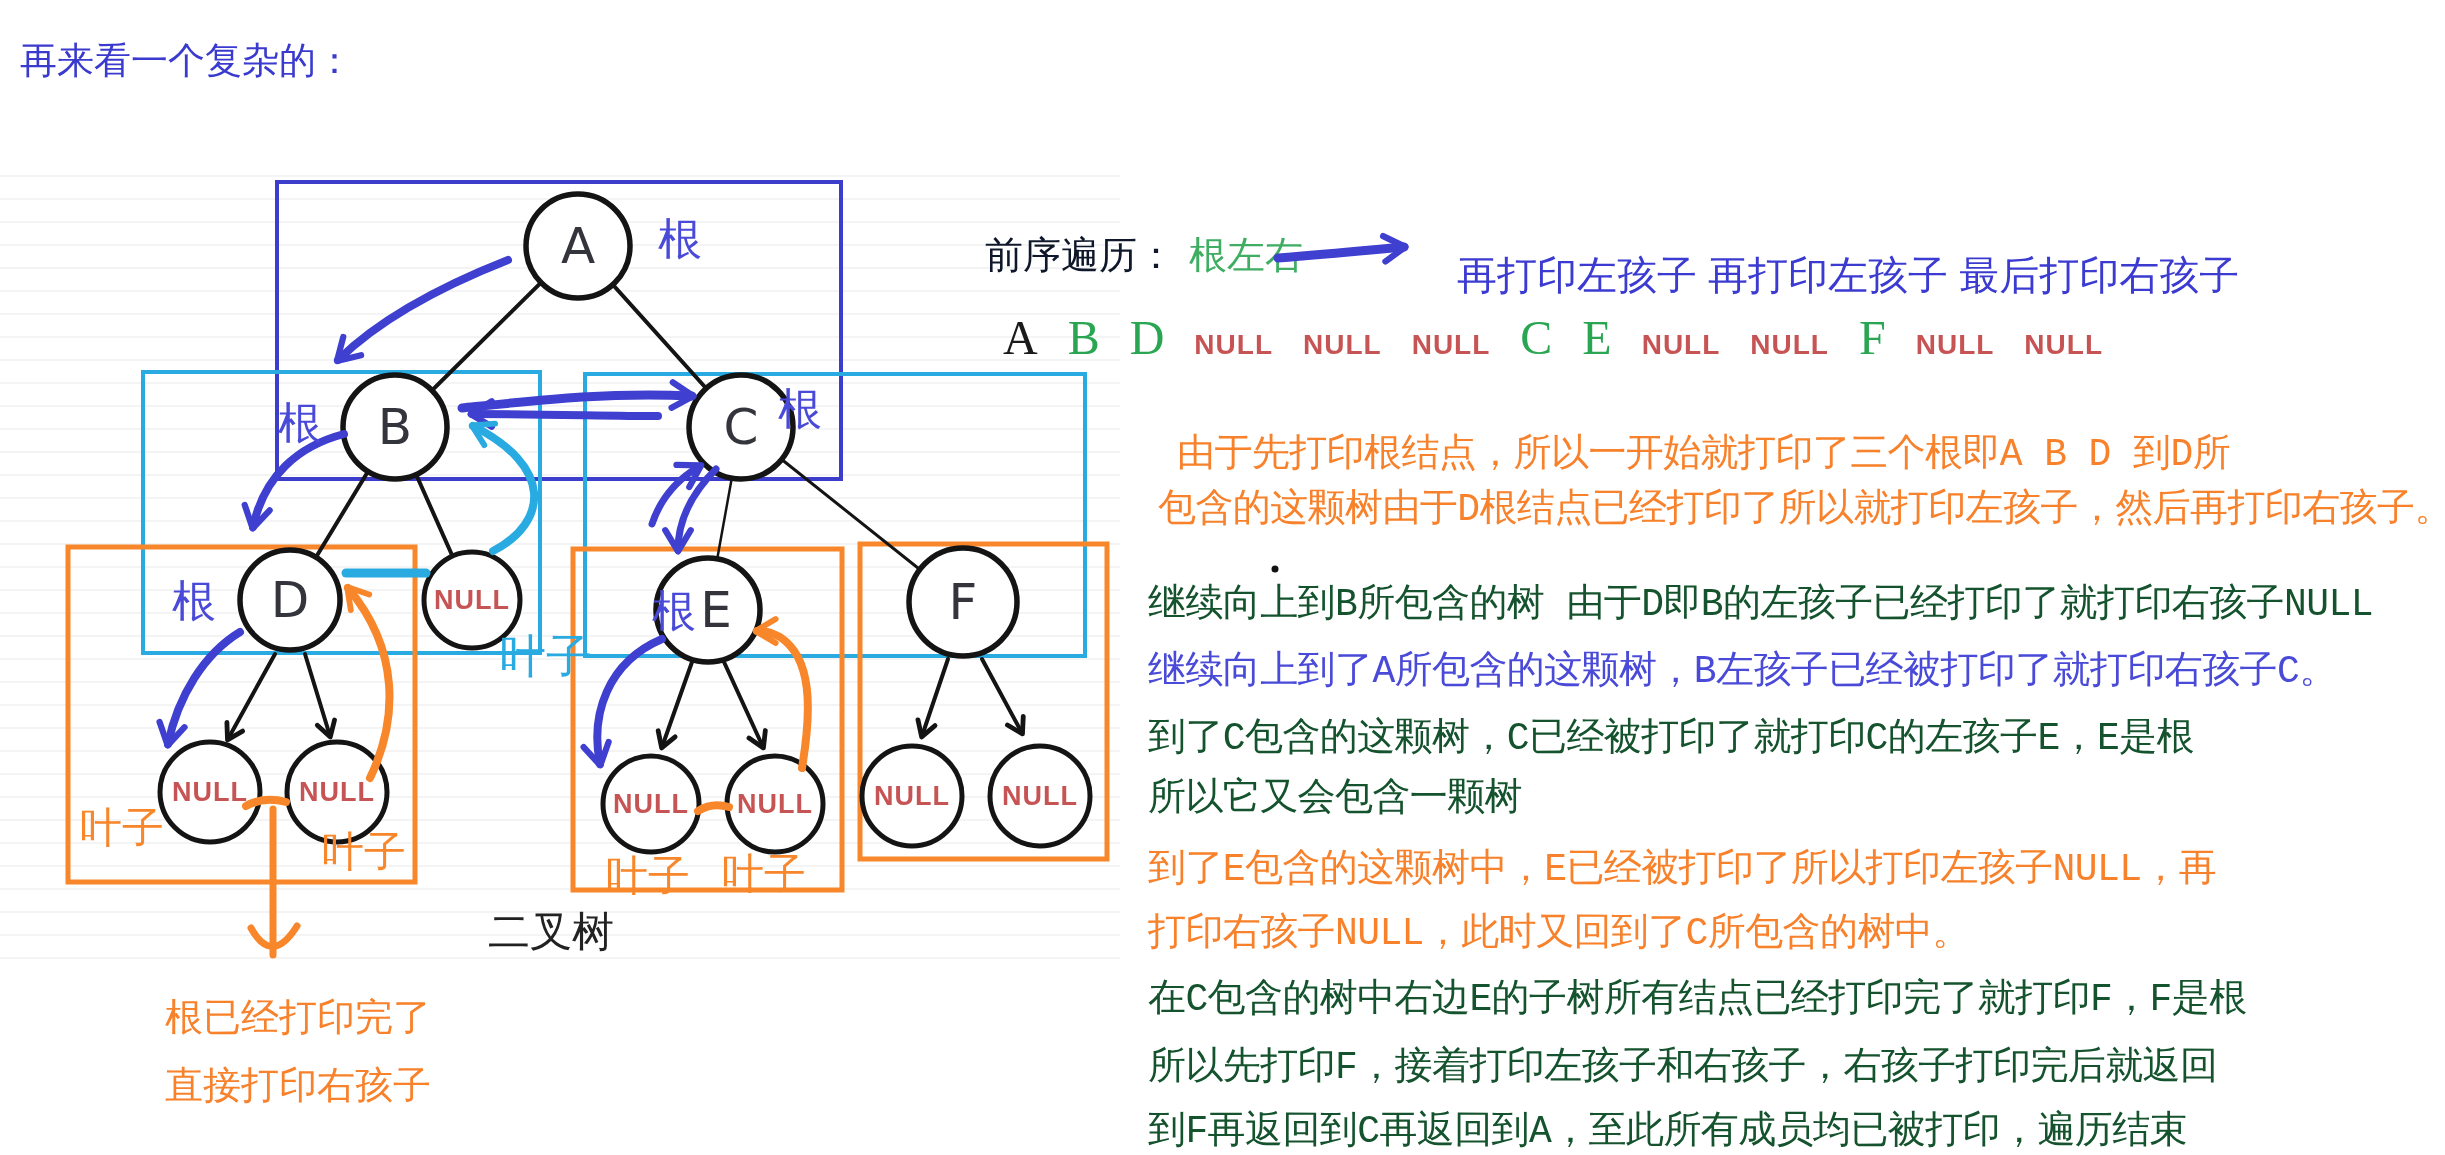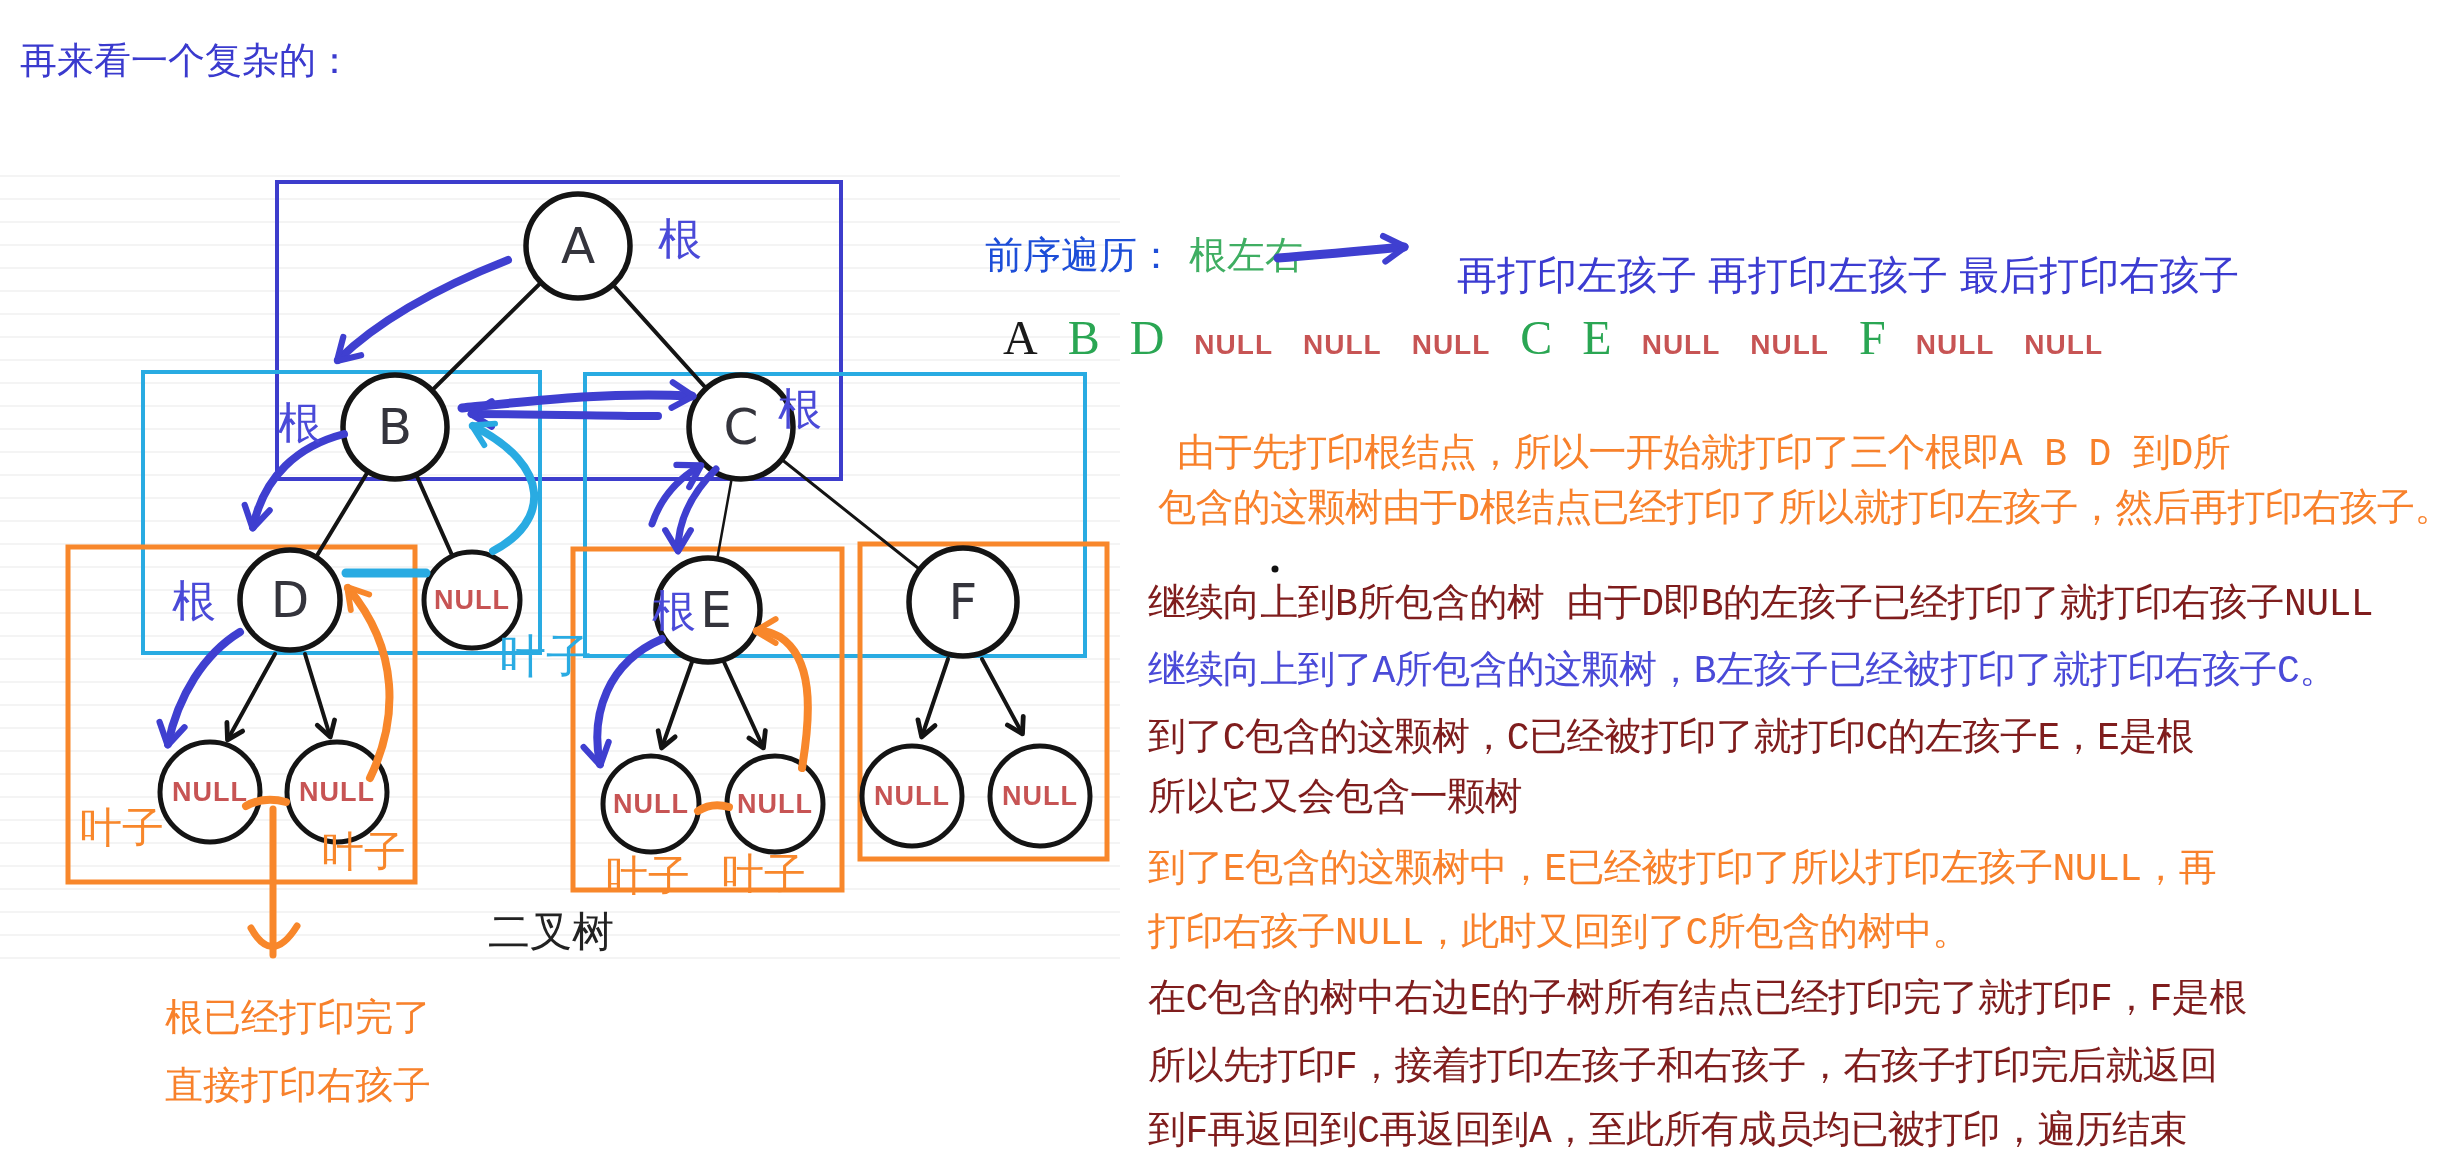--- a/index.html
+++ b/index.html
@@ -4,30 +4,30 @@
 <style>
   html,body{margin:0;padding:0;background:#fff;}
   .stage{position:relative;width:2445px;height:1155px;background:#ffffff;overflow:hidden;
          font-family:"Liberation Sans",sans-serif;margin-top:14px;}
   .ruling{position:absolute;left:0;top:140px;width:1120px;height:820px;pointer-events:none;
           background:repeating-linear-gradient(to bottom, transparent 0px, transparent 21px,
           rgba(0,0,0,0.045) 21px, rgba(0,0,0,0.045) 23px);}
   .abs{position:absolute;white-space:nowrap;}
   .title{left:20px;top:22px;font-size:37px;color:#3a3ace;font-weight:400;}
   .legend{left:985px;top:216px;display:flex;align-items:baseline;}
-  .legend .lab{font-size:38px;color:#1d4ed8;font-family:"Liberation Serif",serif;}
+  .legend .lab{font-size:38px;color:#0f172a;font-family:"Liberation Serif",serif;}
   .legend .ord{font-size:38px;color:#3fae62;margin-left:14px;font-family:"Liberation Serif",serif;}
   .legnote{left:1457px;top:234px;font-size:40px;color:#3b3bd1;}
   .seqrow{left:1003px;top:296px;display:flex;align-items:baseline;gap:30px;}
   .seqrow .s-black{font-size:48px;color:#1a1a1a;font-family:"Liberation Serif",serif;}
   .seqrow .s-green{font-size:48px;color:#2aa653;font-family:"Liberation Serif",serif;}
   .seqrow .s-null{font-size:28px;font-weight:600;color:#c75454;letter-spacing:1px;}
   .para{position:absolute;font-size:38px;letter-spacing:-0.6px;white-space:nowrap;font-family:Liberation Mono, monospace;}
   .p-orange{color:#f8812b;}
-  .p-cyan{color:#7f1d1d;}
+  .p-cyan{color:#14532d;}
   .p-indigo{color:#4a4ad8;}
   .bnote{left:165px;font-size:38px;color:#f8812b;}
   svg{position:absolute;left:0;top:0;}
 </style>
 </head>
 <body>
 
 <div class="stage">
   <div class="ruling"></div>
 

